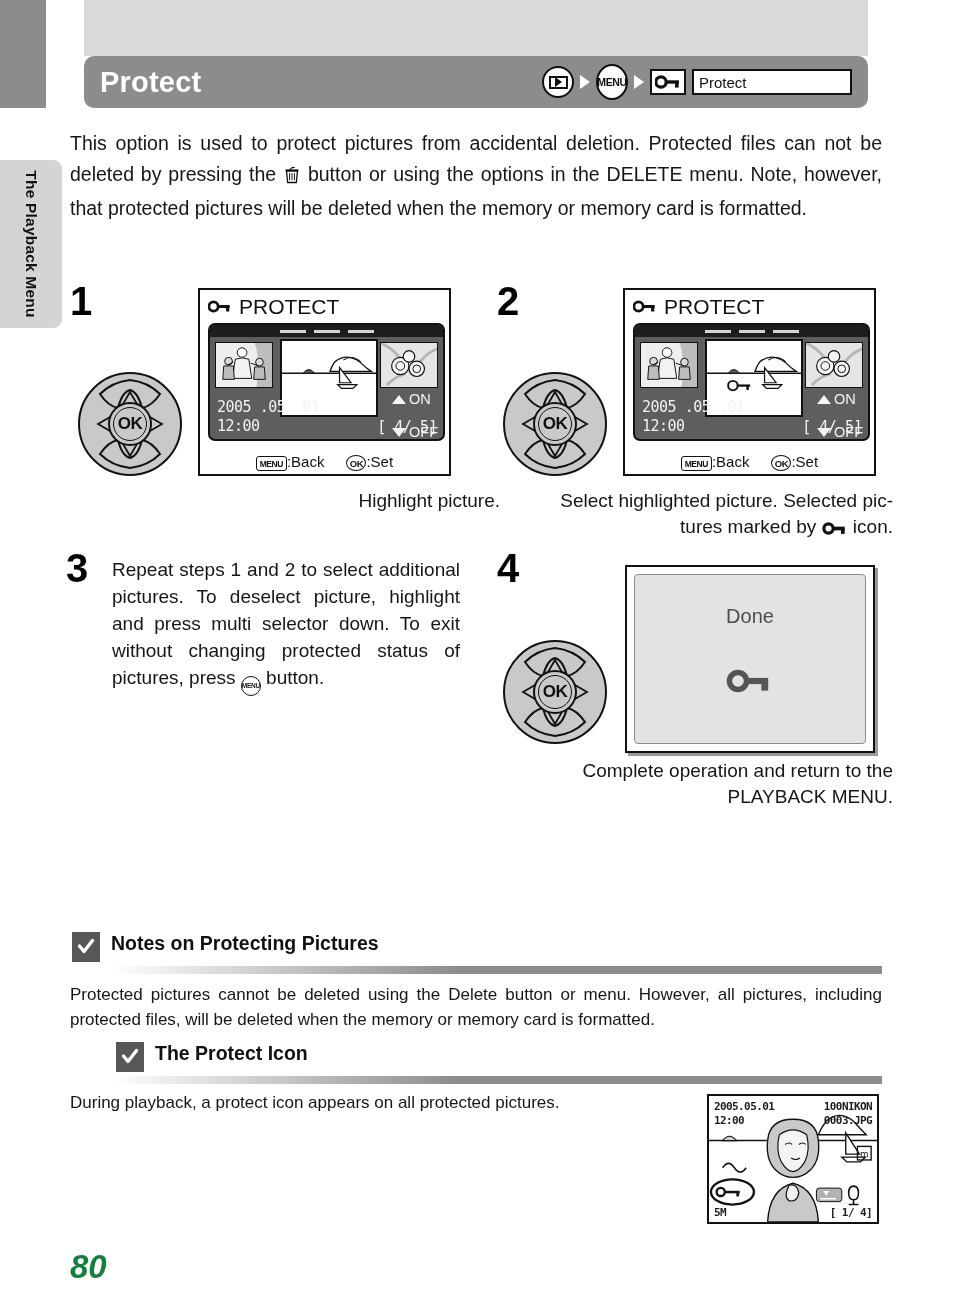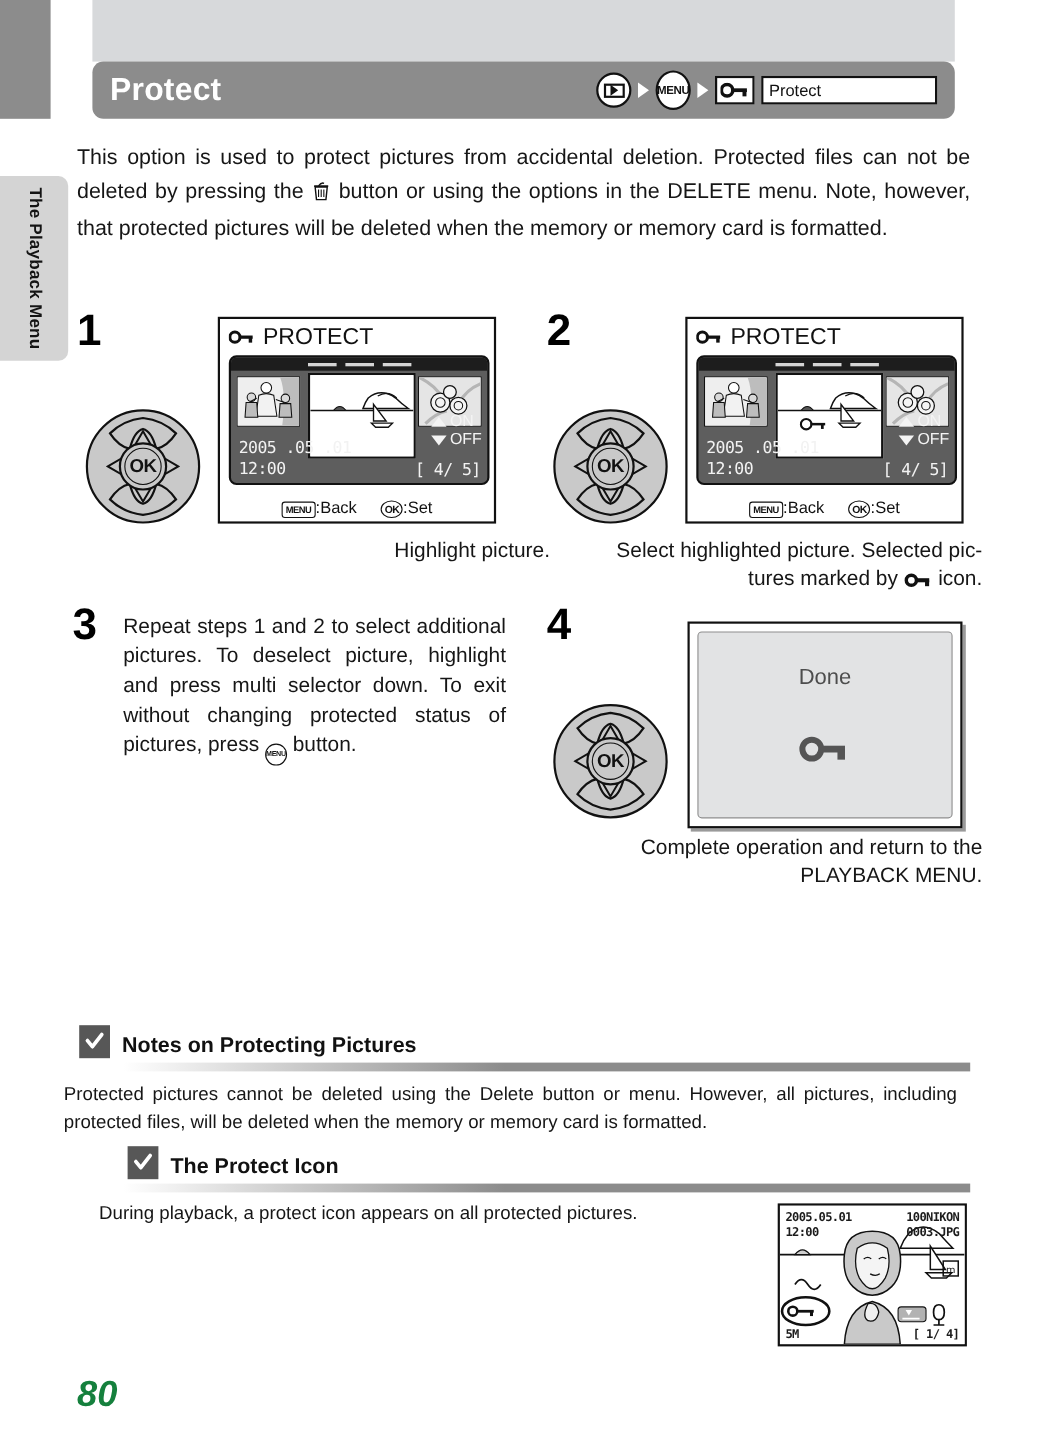--- a/index.html
+++ b/index.html
@@ -170,21 +170,21 @@
   }
   .lcd-count {
     position: absolute; right: 6px; bottom: 3px;
     font-size: 15px; color: #f2f2f2;
     font-family: "DejaVu Sans Mono", monospace; letter-spacing: -.5px;
   }
   .lcd-onoff {
     position: absolute; right: 5px; top: 50px;
     color: #f4f4f4; font-size: 14.5px; line-height: 17px;
   }
-  .lcd-onoff div { display: flex; align-items: center; gap: 3px; }
+  .lcd-onoff div { display: flex; align-items: center; gap: 3px; margin-top: 16px; }
   .onoff-tri-up { width:0;height:0;border-left:7px solid transparent;border-right:7px solid transparent;border-bottom:9px solid #f4f4f4; }
   .onoff-tri-dn { width:0;height:0;border-left:7px solid transparent;border-right:7px solid transparent;border-top:9px solid #f4f4f4; }
   .lcd-footer {
     position: absolute; left: 0; bottom: 3px; width: 100%;
     display: flex; align-items: center; justify-content: center; gap: 22px;
     font-size: 15px; color: #111;
   }
   .badge-menu {
     display: inline-flex; align-items: center; justify-content: center;
     width: 31px; height: 15px; border: 1.8px solid #111; border-radius: 3px;
@@ -225,21 +225,21 @@
   #done-text {
     position: absolute; left: 0; top: 38px; width: 100%;
     text-align: center; font-size: 20px; color: #4d4d4d;
   }
   #done-key {
     position: absolute; left: 50%; top: 102px; transform: translateX(-50%);
   }
 
   
   .note-head {
-    position: absolute; display: flex; align-items: flex-end; gap: 11px;
+    position: absolute; display: flex; align-items: flex-start; gap: 11px;
   }
   .chk {
     width: 28px; height: 30px; background: #575757;
     display: flex; align-items: center; justify-content: center;
   }
   .note-title { font-size: 19.5px; font-weight: bold; color: #111; }
   .note-rule {
     position: absolute; height: 8px;
     background: linear-gradient(to right, #ffffff 0%, #8c8c8c 45%, #8c8c8c 100%);
   }
@@ -543,32 +543,32 @@
 
 <div class="note-head" style="left:72px; top:932px;">
   <div class="chk">
     <svg width="18" height="18" viewBox="0 0 18 18">
         <path d="M2.5 8 L7 13.5 L15.5 2.5" fill="none" stroke="#ffffff" stroke-width="3.4" stroke-linecap="round" stroke-linejoin="round"></path>
       </svg>
   </div>
   <div class="note-title">Notes on Protecting Pictures</div>
 </div>
 <div class="note-rule" style="left:112px; top:966px; width:770px;"></div>
-<div class="note-body" style="left:58px; top:982px; width:812px;">Protected pictures cannot be deleted using the Delete button or menu. However, all pictures, including protected files, will be deleted when the memory or memory card is formatted.</div>
+<div class="note-body" style="left:70px; top:982px; width:812px;">Protected pictures cannot be deleted using the Delete button or menu. However, all pictures, including protected files, will be deleted when the memory or memory card is formatted.</div>
 
 <div class="note-head" style="left:72px; top:1042px;margin-left:44px;">
   <div class="chk">
     <svg width="18" height="18" viewBox="0 0 18 18">
         <path d="M2.5 8 L7 13.5 L15.5 2.5" fill="none" stroke="#ffffff" stroke-width="3.4" stroke-linecap="round" stroke-linejoin="round"></path>
       </svg>
   </div>
   <div class="note-title">The Protect Icon</div>
 </div>
 <div class="note-rule" style="left:112px; top:1076px; width:770px;"></div>
-<div class="note-body" style="left:70px; top:1090px; width:620px;margin-left:20px;">During playback, a protect icon appears on all protected pictures.</div>
+<div class="note-body" style="left:70px; top:1090px; width:620px;">During playback, a protect icon appears on all protected pictures.</div>
 
 <div id="pb-img">
   <svg width="100%" height="100%" viewBox="0 0 172 130" preserveAspectRatio="none" style="position:absolute;left:0;top:0">
     <rect width="172" height="130" fill="#ffffff"></rect>
     <path d="M0 46 H172" stroke="#111" stroke-width="1.6"></path>
     <path d="M14 46 q7 -9 14 0Z" fill="#cfcfcf" stroke="#111" stroke-width="1.2"></path>
     <path d="M120 26 q13 -12 28 0 q7 8 13 14 H112 q3 -8 8 -14Z" fill="none" stroke="#111" stroke-width="1.4"></path>
     <path d="M140 60 l0 -22 l14 22Z" fill="#fff" stroke="#111" stroke-width="1.4"></path>
     <path d="M136 63 h24 l-5 5 h-14Z" fill="#fff" stroke="#111" stroke-width="1.4"></path>
     <path d="M14 74 q6 -9 12 0 q6 9 12 0" fill="none" stroke="#111" stroke-width="1.6"></path>

